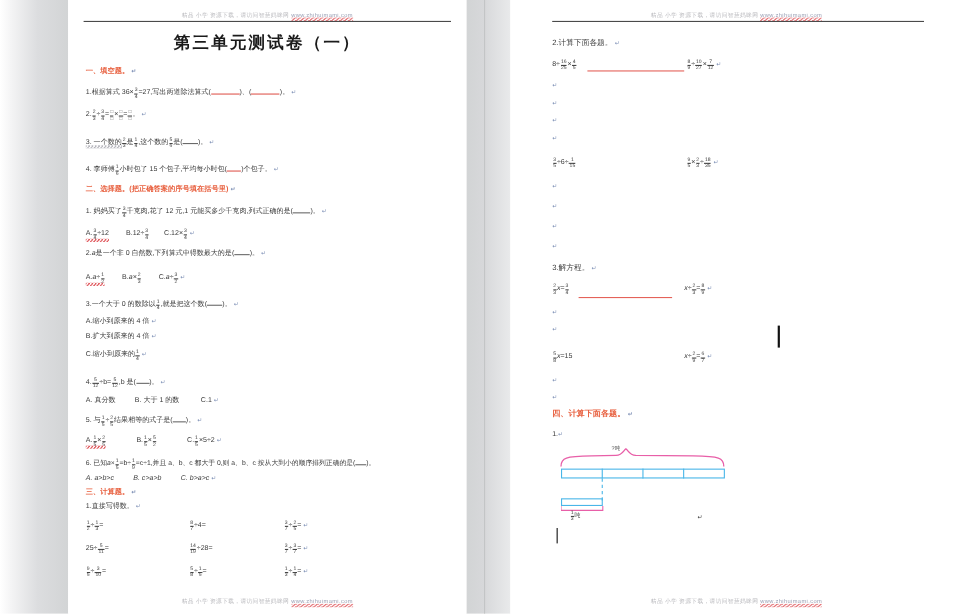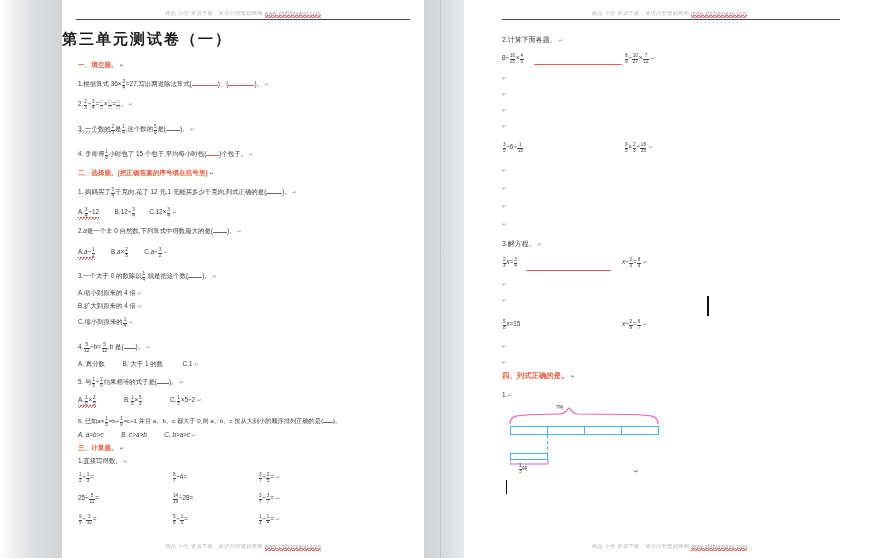--- a/index.html
+++ b/index.html
@@ -40,21 +40,21 @@
     background-image:repeating-linear-gradient(
         135deg,#e0595e 0 1px,transparent 1px 2px);
     background-size:4px 3px;
     opacity:.85;
   }
   .hdr-rule{position:absolute;height:1px;background:#4a4a4a;}
 
   
   .t{position:absolute;white-space:nowrap;color:#3a3a3a;font-size:6.4px;line-height:1;}
   .title{
-    position:absolute;width:100%;text-align:left;
+    position:absolute;width:100%;text-align:center;
     font-family:"DejaVu Serif","Liberation Serif",serif;
     font-size:15px;font-weight:700;color:#1b1b1b;letter-spacing:2px;
   }
   .sec{color:#e8603f;font-size:6.6px;font-weight:600;}
   .pilcrow{color:#7d8fb5;font-size:5.4px;}
 
   
   .fr{display:inline-block;vertical-align:-0.42em;text-align:center;line-height:1;margin:0 .5px;}
   .fr .n{display:block;font-size:4.6px;padding:0 .4px;}
   .fr .d{display:block;font-size:4.6px;border-top:.6px solid #4a4a4a;padding:0 .4px;}
@@ -303,21 +303,21 @@
       <span class="fr"><span class="n">5</span><span class="d">8</span></span><span class="ital">x</span><span>=15</span>
     </div>
     <div class="t" style="left:158px;top:320px;">
       <span class="ital">x÷</span><span class="fr"><span class="n">2</span><span class="d">9</span></span><span>=</span><span class="fr"><span class="n">6</span><span class="d">7</span></span> <span class="pilcrow">↵</span>
     </div>
 
     <div class="t pilcrow" style="left:38px;top:344px;">↵</div>
     <div class="t pilcrow" style="left:38px;top:360px;">↵</div>
 
     <div class="t sec" style="left:38px;top:372px;font-size:7.4px;">
-      <span>四、列式正确的是。</span> <span class="pilcrow">↵</span>
+      <span>四、计算下面各题。</span> <span class="pilcrow">↵</span>
     </div>
 
     <div class="t" style="left:38px;top:392px;">
       <span>1.</span><span class="pilcrow">↵</span>
     </div>
 
     <div class="diagram" style="left:40px;top:406px;width:180px;height:90px;">
 
       <svg width="180" height="22" style="position:absolute;left:0;top:0;">
         <path d="M6,18 C6,10 10,9 34,8.5 L56,8 C62,7.8 63,3 65,2 C67,3 68,7.8 74,8 L126,8.5 C150,9 154,10 154,18" fill="none" stroke="#e85fa8" stroke-width="1.2"></path>

